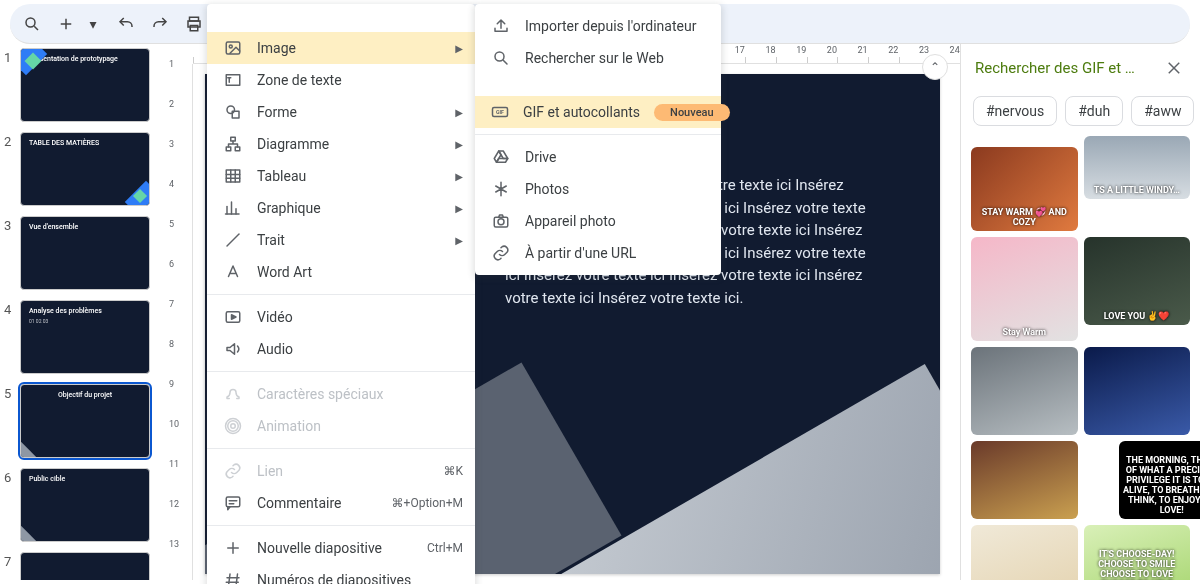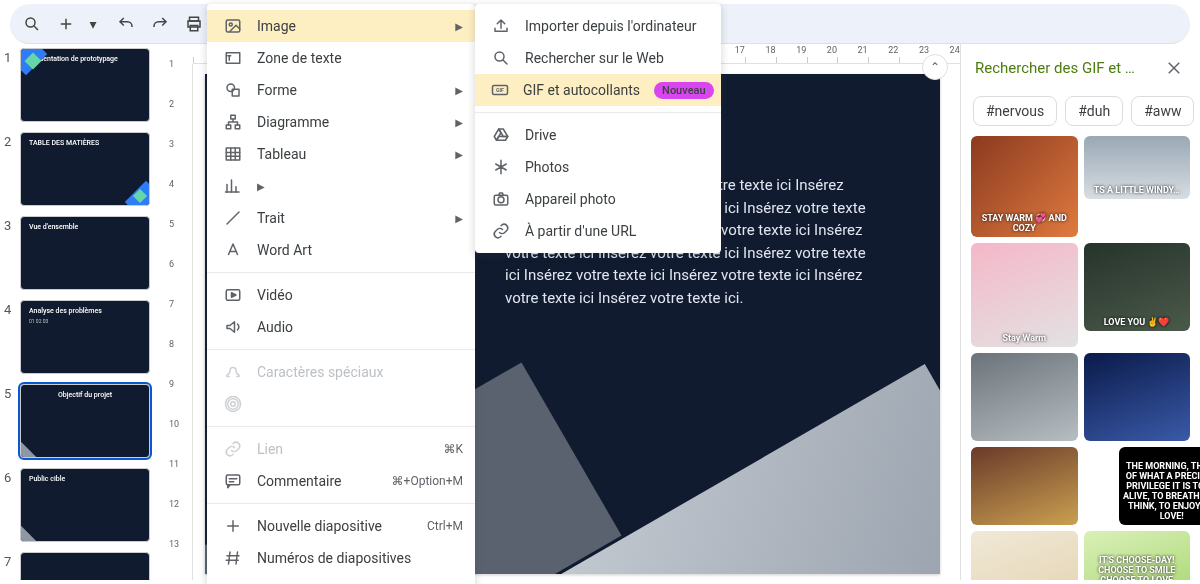--- a/index.html
+++ b/index.html
@@ -33,26 +33,26 @@
 .slide-canvas .txt { position:absolute; top:100px; left:300px; right:60px; font-size:15px; line-height:1.5; color: #e0e6ef; }
 .slide-canvas .diag { position:absolute; left:-100px; bottom:-100px; width:500px; height:200px; background: #5a6270; transform: rotate(-30deg); }
 .slide-canvas .diag2 { position:absolute; right:-100px; bottom:-220px; width:600px; height:300px; background: linear-gradient(135deg, #cfd4da, #8e97a4); transform: rotate(-30deg); }
 
 
 .menu { position:absolute; top:4px; background:#fff; border-radius:4px; box-shadow: 0 2px 6px 2px rgba(60,64,67,.15); padding: 6px 0; z-index: 100; }
 .menu-item { display:flex; align-items:center; height: 32px; padding: 0 12px 0 16px; gap: 14px; color:#3c4043; white-space:nowrap; }
 .menu-item .lbl { flex:1; font-size:14px; }
 .menu-item .arrow { color:#5f6368; font-size:10px; }
 .menu-item .shortcut { color:#5f6368; font-size:12px; }
-.menu-item.highlight { background:#feefc3; }
+.menu-item.highlight { background:#feefc3;margin-top:22px; }
 .menu-item.disabled { color:#bdc1c6; }
 .menu-sep { height:1px; background:#e8eaed; margin:6px 0; }
 .menu .ic { width:20px; height:20px; display:flex; align-items:center; justify-content:center; color:#5f6368; }
 .menu-item.disabled .ic { color:#cdd0d4; }
-.badge { background:#d946ef; color:#3c4043; font-size:11px; padding:2px 8px; border-radius:10px; font-weight:500; }
+.badge { background:#fdba74; color:#3c4043; font-size:11px; padding:2px 16px; border-radius:10px; font-weight:500; }
 
 .menu1 { left: 207px; width: 268px; }
 .menu2 { left: 475px; top: 4px; width: 246px; }
 
 
 .sidepanel { width: 240px; border-left:1px solid #e0e0e0; display:flex; flex-direction:column; background:#fff; }
 .sp-header { display:flex; align-items:center; height:48px; padding:0 14px; gap:8px; }
 .sp-header .ttl { flex:1; font-size:15px; color:#4d7c0f; white-space:nowrap; overflow:hidden; text-overflow:ellipsis; }
 .sp-header .close { width:24px; height:24px; display:flex; align-items:center; justify-content:center; color:#5f6368; }
 .chips { display:flex; gap:8px; padding: 4px 12px 10px 12px; overflow:hidden; }
@@ -284,21 +284,21 @@
             <line x1="19" y1="5" x2="5" y2="19"></line>
           </svg>
         </div>
     </div>
     <div class="chips" id="chips">
         <div class="chip">#nervous</div>
         <div class="chip">#duh</div>
         <div class="chip">#aww</div>
       </div>
     <div class="gif-grid" id="gifs">
-        <div class="gif" style="background: linear-gradient(135deg, rgb(139, 58, 31), rgb(224, 122, 63)); height: 101px;">
+        <div class="gif" style="background: linear-gradient(135deg, rgb(139, 58, 31), rgb(224, 122, 63)); height: 84px; margin-top: 11px;">
           <span>STAY WARM 💞 AND COZY</span>
         </div>
         <div class="gif" style="background: linear-gradient(rgb(154, 168, 181), rgb(215, 221, 226)); height: 63px;">
           <span>TS A LITTLE WINDY…</span>
         </div>
         <div class="gif" style="background: linear-gradient(160deg, rgb(245, 183, 200), rgb(226, 226, 226)); height: 104px;">
           <span>Stay Warm</span>
         </div>
         <div class="gif" style="background: linear-gradient(160deg, rgb(38, 51, 43), rgb(74, 90, 74)); height: 88px;">
           <span>LOVE YOU ✌️❤️</span>
@@ -385,20 +385,21 @@
     </div>
     <div class="menu-item">
       <span class="ic">
         <svg width="18" height="18" viewBox="0 0 24 24" fill="none" stroke="currentColor" stroke-width="2" stroke-linecap="round" stroke-linejoin="round">
           <line x1="4" y1="20" x2="4" y2="10"></line>
           <line x1="10" y1="20" x2="10" y2="4"></line>
           <line x1="16" y1="20" x2="16" y2="13"></line>
           <line x1="2" y1="20" x2="20" y2="20"></line>
         </svg>
       </span>
+      <span class="lbl">Graphique</span>
       <span class="arrow">▶</span>
     </div>
     <div class="menu-item">
       <span class="ic">
         <svg width="18" height="18" viewBox="0 0 24 24" fill="none" stroke="currentColor" stroke-width="2" stroke-linecap="round" stroke-linejoin="round">
           <line x1="4" y1="20" x2="20" y2="4"></line>
         </svg>
       </span>
       <span class="lbl">Trait</span>
       <span class="arrow">▶</span>
@@ -440,20 +441,21 @@
       <span class="lbl">Caractères spéciaux</span>
     </div>
     <div class="menu-item disabled">
       <span class="ic">
         <svg width="18" height="18" viewBox="0 0 24 24" fill="none" stroke="currentColor" stroke-width="2" stroke-linecap="round" stroke-linejoin="round">
           <circle cx="12" cy="12" r="3"></circle>
           <circle cx="12" cy="12" r="7"></circle>
           <circle cx="12" cy="12" r="10"></circle>
         </svg>
       </span>
+      <span class="lbl">Animation</span>
     </div>
     <div class="menu-sep"></div>
     <div class="menu-item disabled">
       <span class="ic">
         <svg width="18" height="18" viewBox="0 0 24 24" fill="none" stroke="currentColor" stroke-width="2" stroke-linecap="round" stroke-linejoin="round">
           <path d="M10 14a5 5 0 007 0l3-3a5 5 0 00-7-7l-1 1"></path>
           <path d="M14 10a5 5 0 00-7 0l-3 3a5 5 0 007 7l1-1"></path>
         </svg>
       </span>
       <span class="lbl">Lien</span>

